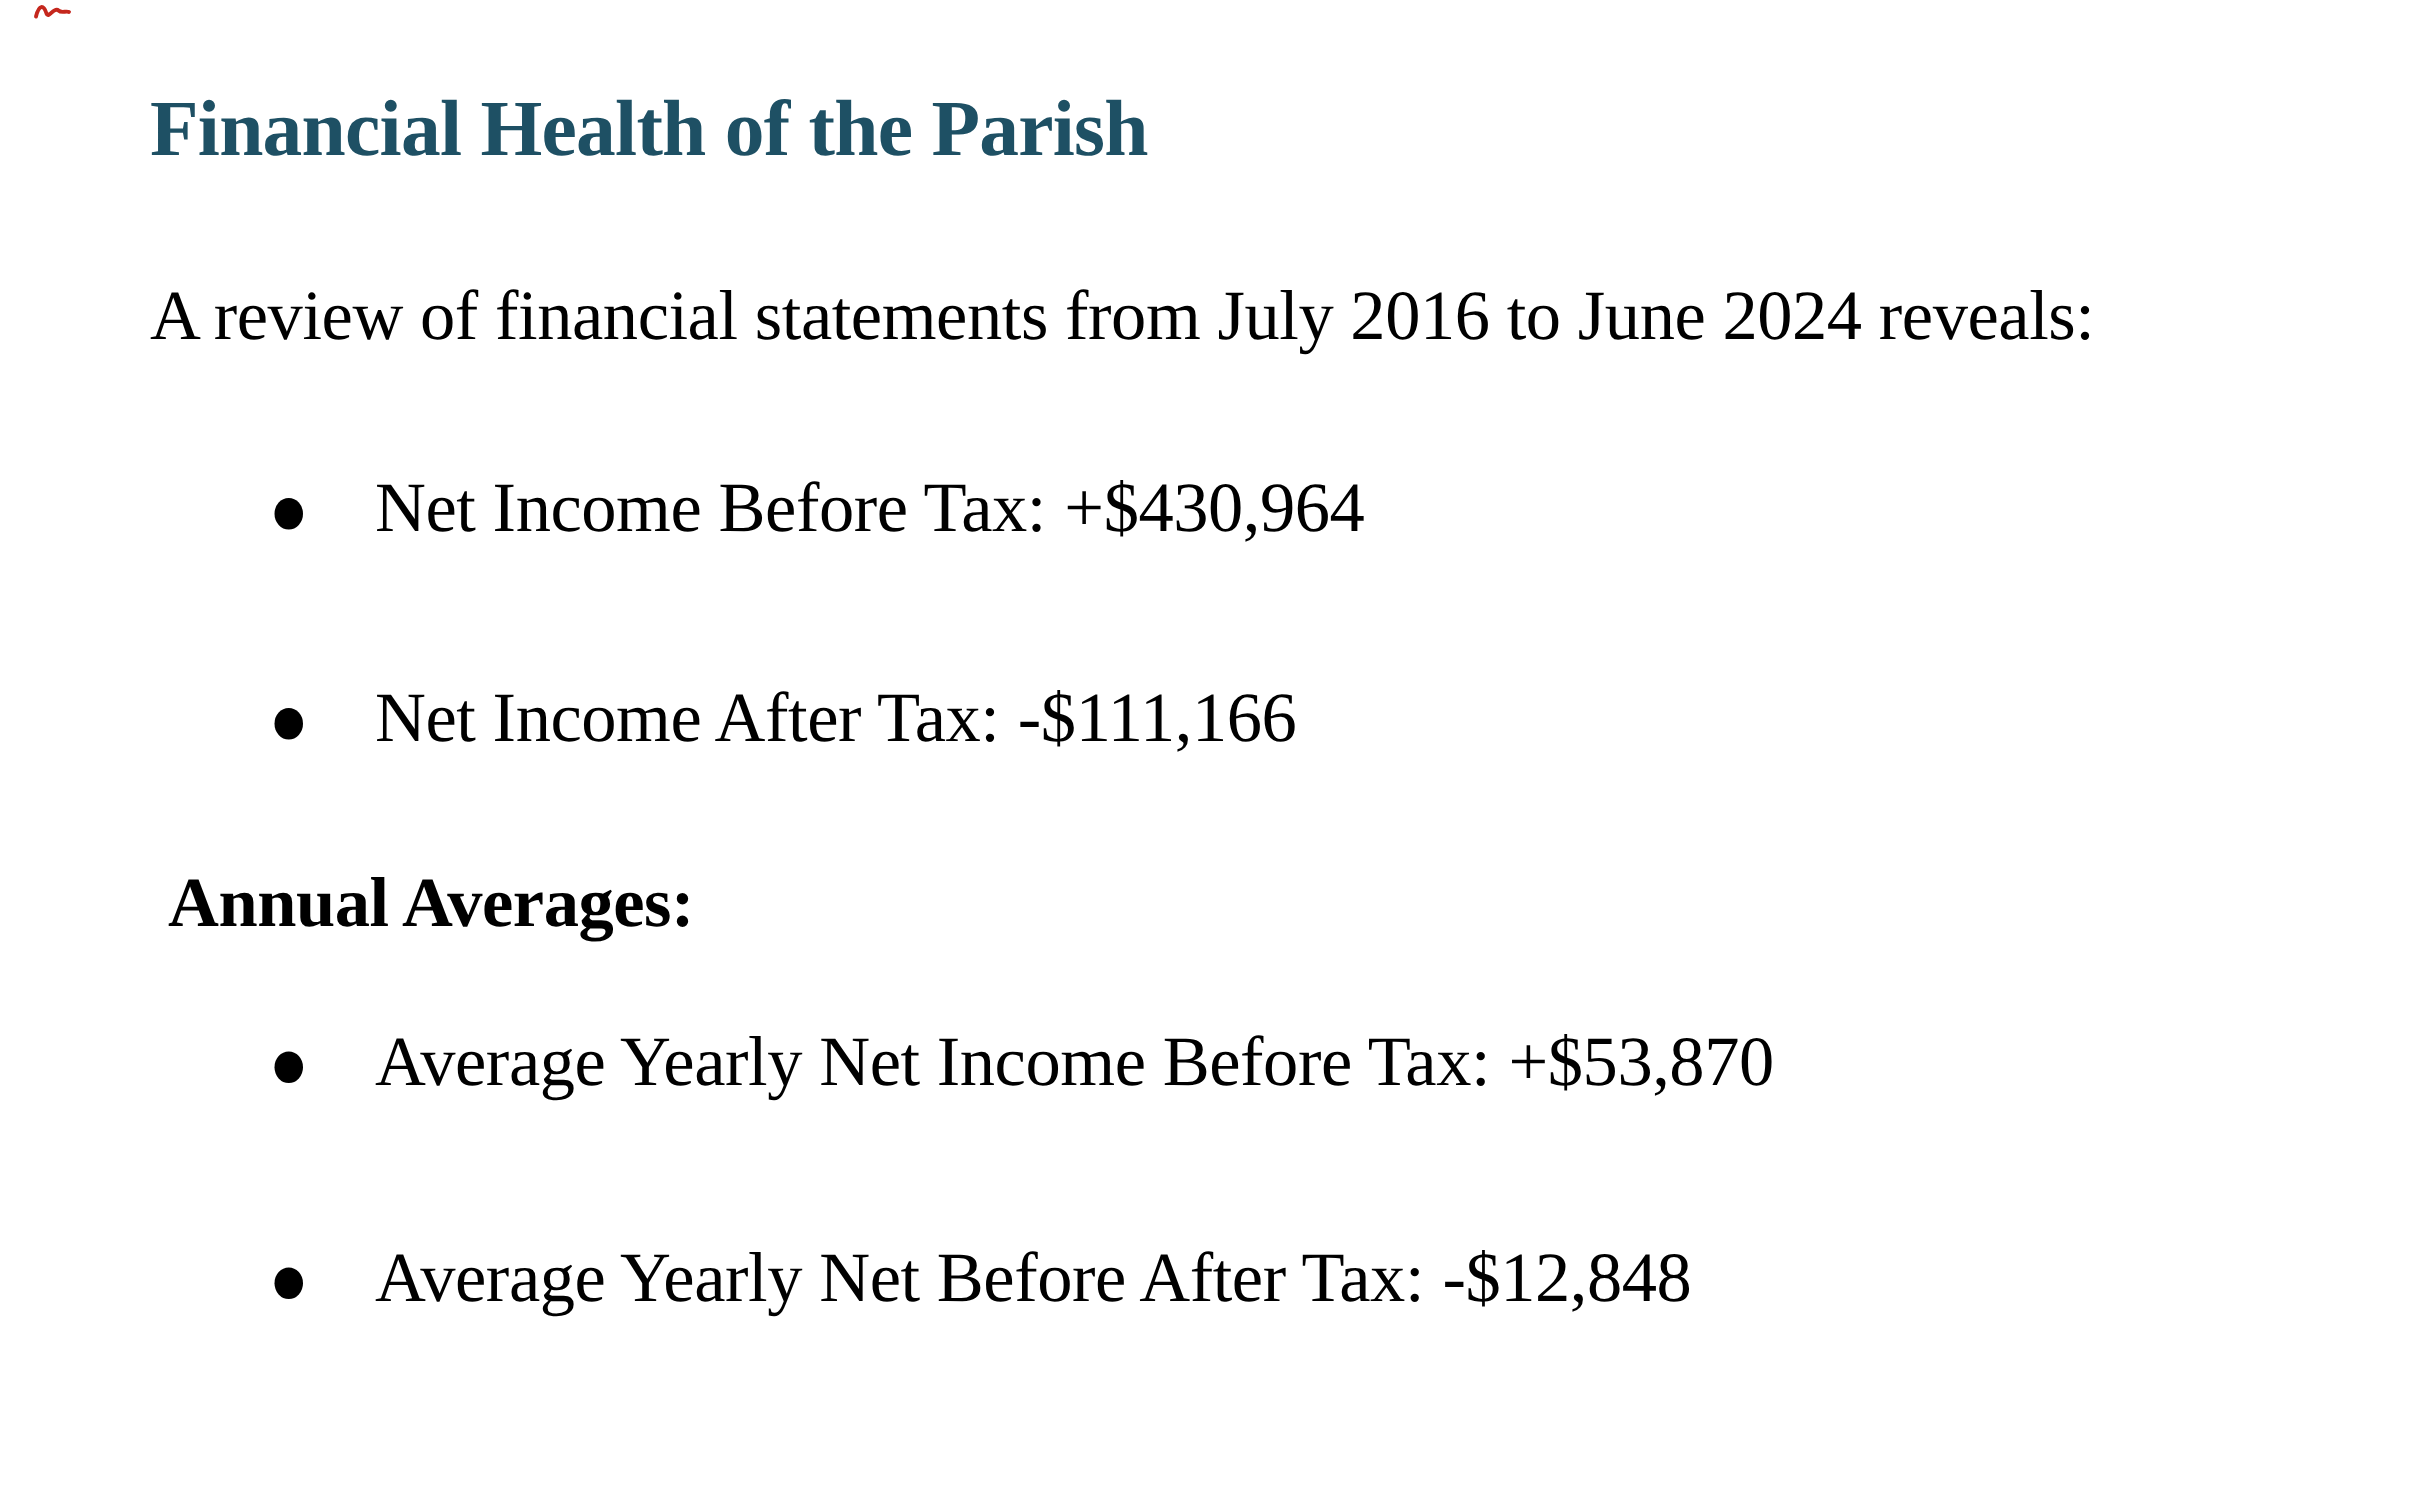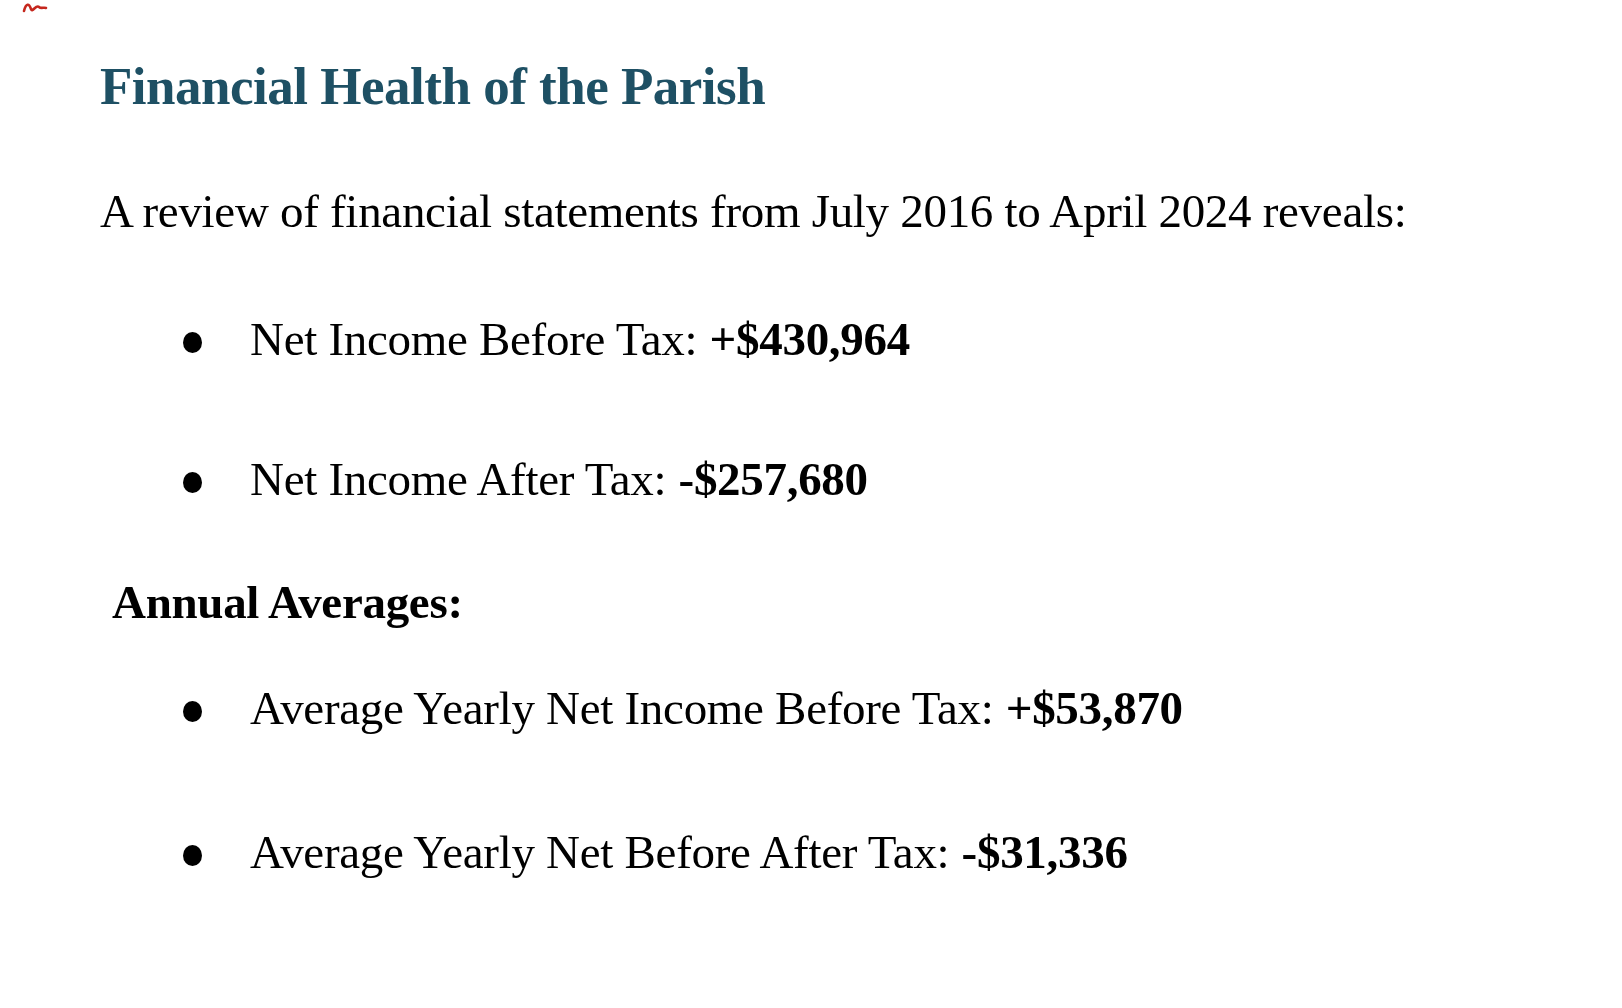--- a/index.html
+++ b/index.html
@@ -69,21 +69,21 @@
     position: absolute;
     left: -67px;
     top: 21px;
     width: 19px;
     height: 21px;
     border-radius: 50%;
     background: var(--text, #000000);
   }
   .list-item .label { font-weight: normal; }
   .list-item .sep   { font-weight: normal; }
-  .list-item .value { font-weight: bold; margin-left: 0.26em; }
+  .list-item .value { font-weight: normal; margin-left: 0.26em; }
 
   
   .fin-0 { top: 311px; }
   .fin-1 { top: 381px; }
   .fin-2 { top: 451px; }
   
   .avg-0 { top: 680px; }
   .avg-1 { top: 752px; }
   .avg-2 { top: 824px; }
 </style>
@@ -91,27 +91,27 @@
 <body>
 
 <div class="page">
 
   <svg class="red-mark" viewBox="0 0 26 14" xmlns="http://www.w3.org/2000/svg">
     <path d="M2 10 C 4 2, 7 2, 9 8 C 10.5 12, 14 3, 17 6 C 19 8, 22 6, 24 7" fill="none" style="stroke: var(--annotation, #C5271D);" stroke-width="2.6" stroke-linecap="round"></path>
   </svg>
 
   <h1 class="doc-title">Financial Health of the Parish</h1>
 
-  <p class="intro">A review of financial statements from July 2016 to April 2024 reveals:</p>
+  <p class="intro">A review of financial statements from July 2016 to June 2024 reveals:</p>
 
   <div class="list-item fin-0"><span class="bullet"></span><span class="label">Net Income Before Tax</span><span class="sep">:</span><span class="value">+$430,964</span></div>
 
 
-  <div class="list-item fin-2"><span class="bullet"></span><span class="label">Net Income After Tax</span><span class="sep">:</span><span class="value">-$257,680</span></div>
+  <div class="list-item fin-2"><span class="bullet"></span><span class="label">Net Income After Tax</span><span class="sep">:</span><span class="value">-$111,166</span></div>
 
   <h2 class="section-heading">Annual Averages:</h2>
 
   <div class="list-item avg-0"><span class="bullet"></span><span class="label">Average Yearly Net Income Before Tax:</span><span class="value">+$53,870</span></div>
 
 
-  <div class="list-item avg-2"><span class="bullet"></span><span class="label">Average Yearly Net Before After Tax:</span><span class="value">-$31,336</span></div>
+  <div class="list-item avg-2"><span class="bullet"></span><span class="label">Average Yearly Net Before After Tax:</span><span class="value">-$12,848</span></div>
 
 </div>
 
 </body></html>

